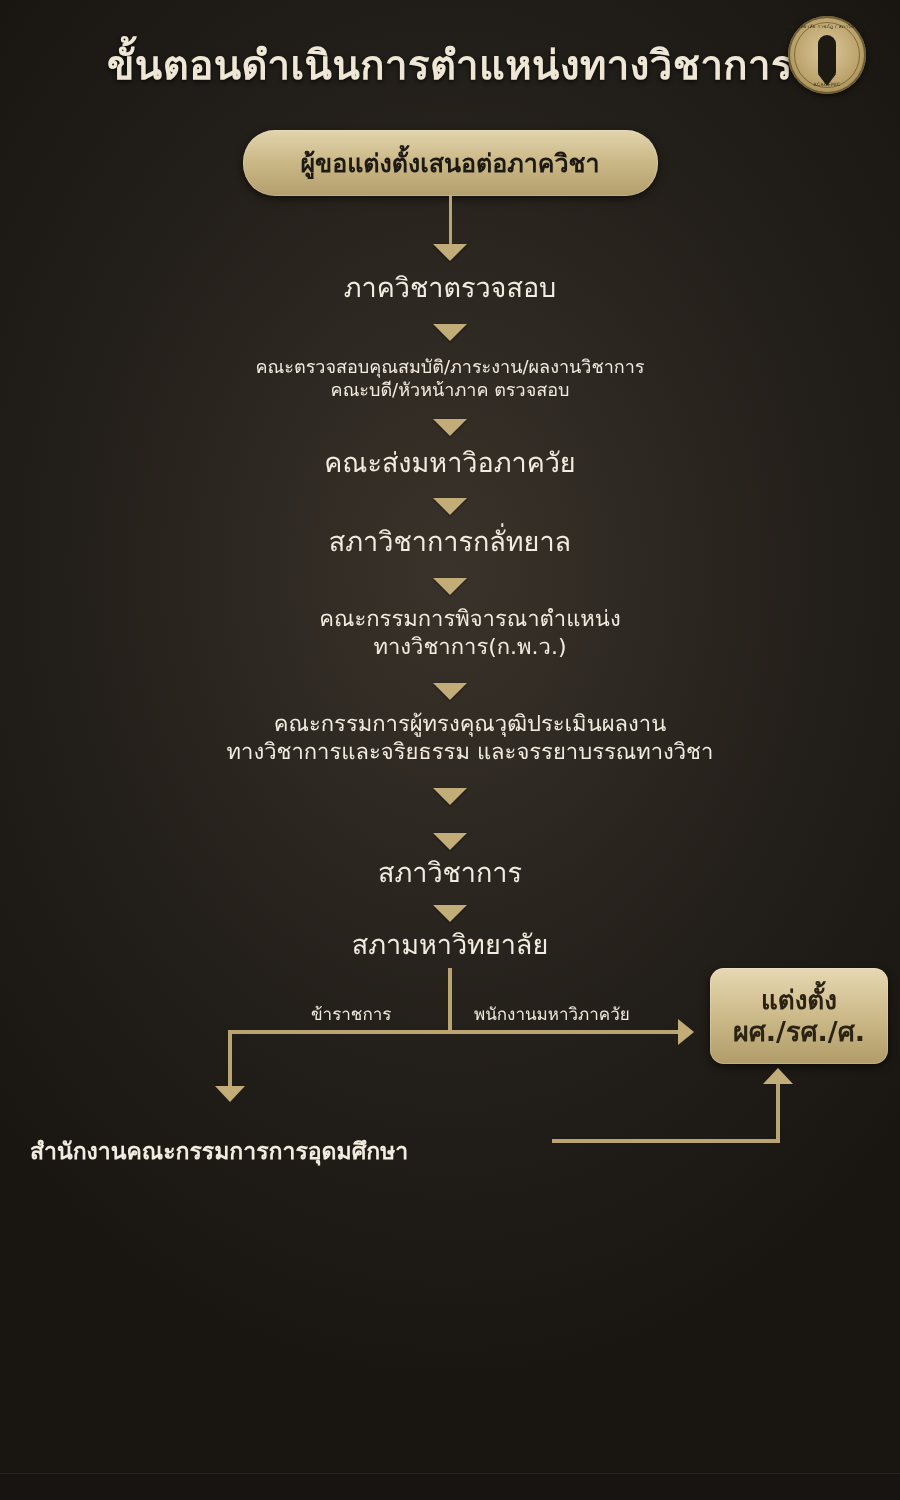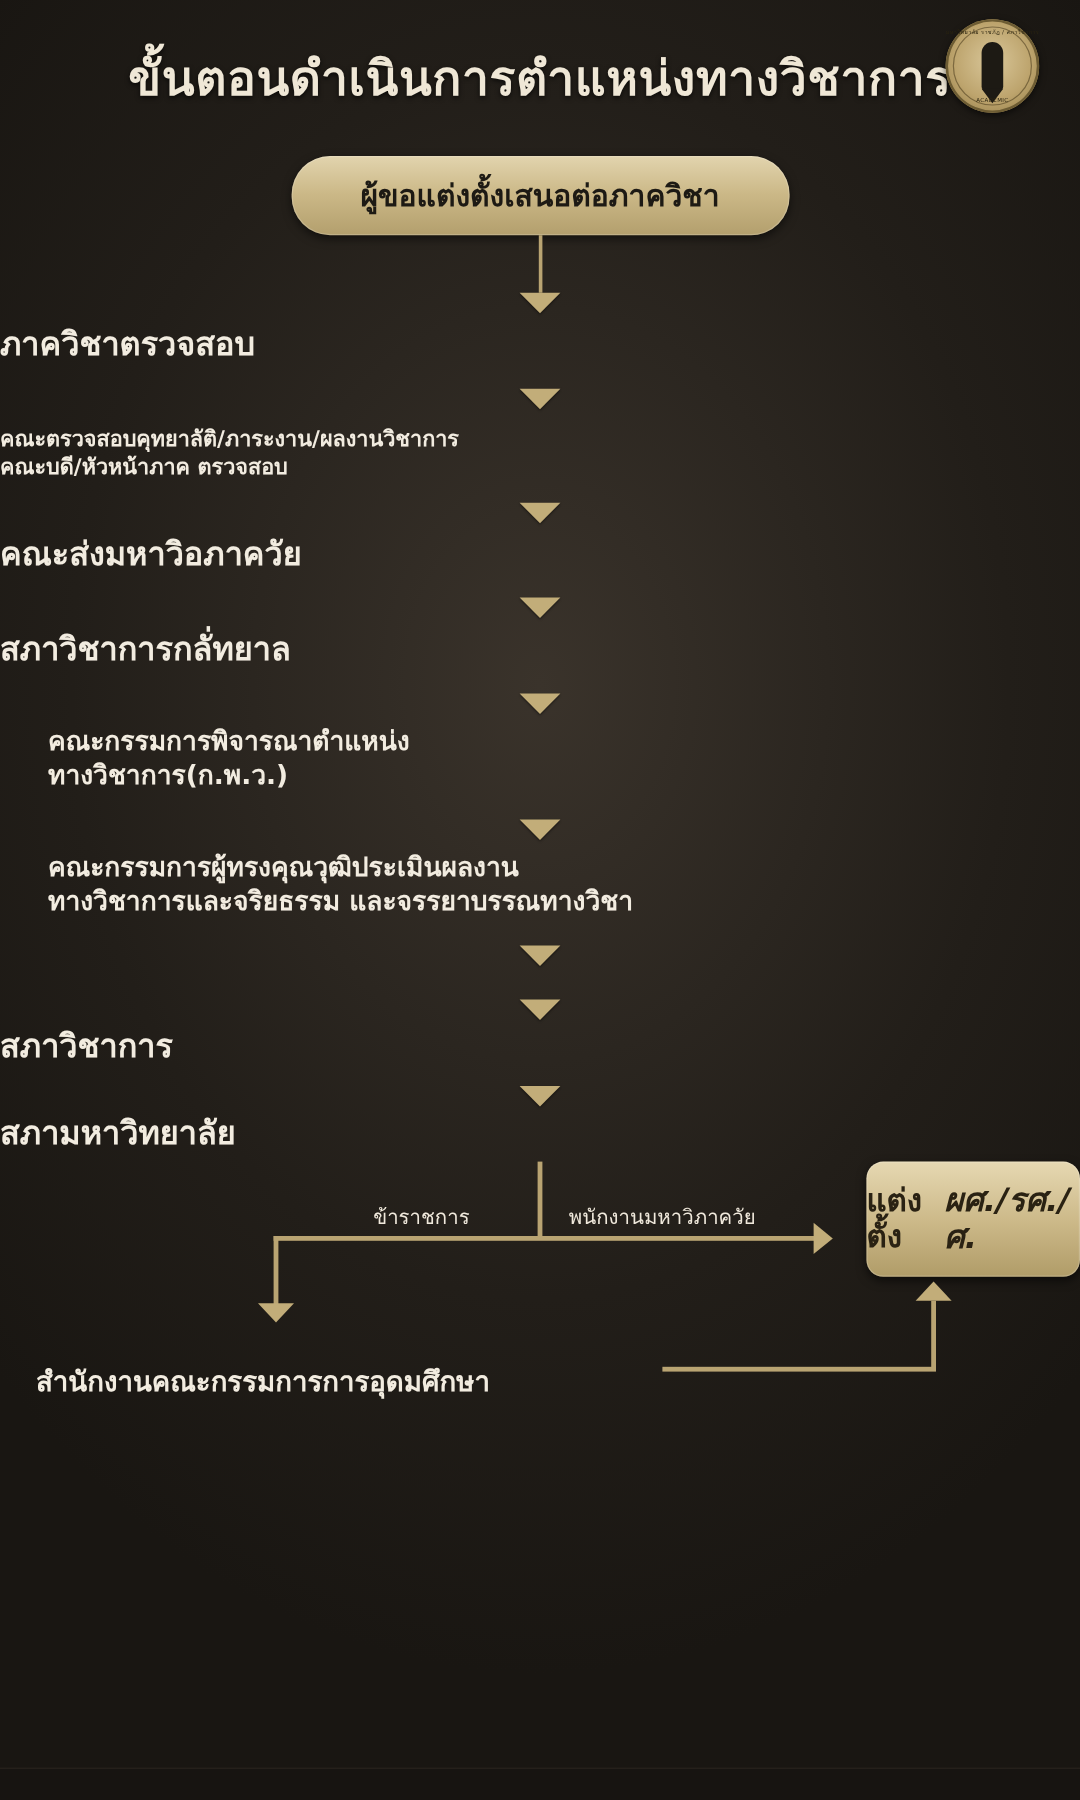--- a/index.html
+++ b/index.html
@@ -117,24 +117,24 @@
     box-shadow: 0 3px 8px rgba(0,0,0,.55), 0 0 0 1px rgba(255,255,255,.18) inset;
     display: flex;
     align-items: center;
     justify-content: center;
     color: #1d1a14;
     font-size: 25px;
     font-weight: bold;
   }
 
   .step {
-    text-align: left;
+    text-align: center;
     color: #f2ece0;
     line-height: 1.28;
-    font-weight: bold;
+    font-weight: normal;
   }
   .step.big   { font-size: 27px; }
   .step.mid   { font-size: 22px; padding-left: 40px; }
   .step.small { font-size: 18px; }
 
   .vline {
     width: 3px;
     background: #b9a472;
     margin: 0 auto;
   }
@@ -197,37 +197,37 @@
   .branch-label {
     position: absolute;
     color: #f0e9dc;
     font-size: 17px;
     font-weight: normal;
     white-space: nowrap;
   }
 
   .result-box {
     position: absolute;
-    right: 0;
+    right: 12px;
     top: 0;
     width: 178px;
     height: 96px;
     border-radius: 14px;
     background: linear-gradient(180deg, #e6d8b2 0%, #cdba8a 50%, #b09c68 100%);
     box-shadow: 0 3px 8px rgba(0,0,0,.55), 0 0 0 1px rgba(255,255,255,.2) inset;
     display: flex;
-    flex-direction: row;
+    flex-direction: column;
     align-items: center;
     justify-content: center;
     color: #2a2213;
     font-weight: bold;
     line-height: 1.18;
   }
   .result-box .l1 { font-size: 26px; }
-  .result-box .l2 { font-size: 27px; font-style: italic; }
+  .result-box .l2 { font-size: 27px; }
 
   .ohec {
     position: absolute;
     left: 30px;
     bottom: 14px;
     color: #f2ece0;
     font-size: 23px;
     font-weight: bold;
     white-space: nowrap;
   }
@@ -253,21 +253,21 @@
 
     <div class="vline" style="height:48px"></div>
     <div class="arrow-down"></div>
 
     <div class="gap-10"></div>
     <div class="step big" style="white-space:pre-line">ภาควิชาตรวจสอบ</div>
 
     <div class="gap-18"></div>
     <div class="arrow-down"></div>
     <div class="gap-14"></div>
-    <div class="step small" style="white-space:pre-line">คณะตรวจสอบคุทยาลัติ/ภาระงาน/ผลงานวิชาการ
+    <div class="step small" style="white-space:pre-line">คณะตรวจสอบคุณสมบัติ/ภาระงาน/ผลงานวิชาการ
 คณะบดี/หัวหน้าภาค ตรวจสอบ</div>
 
     <div class="gap-18"></div>
     <div class="arrow-down"></div>
     <div class="gap-10"></div>
     <div class="step big" style="white-space:pre-line">คณะส่งมหาวิอภาควัย</div>
 
     <div class="gap-18"></div>
     <div class="arrow-down"></div>
     <div class="gap-10"></div>

